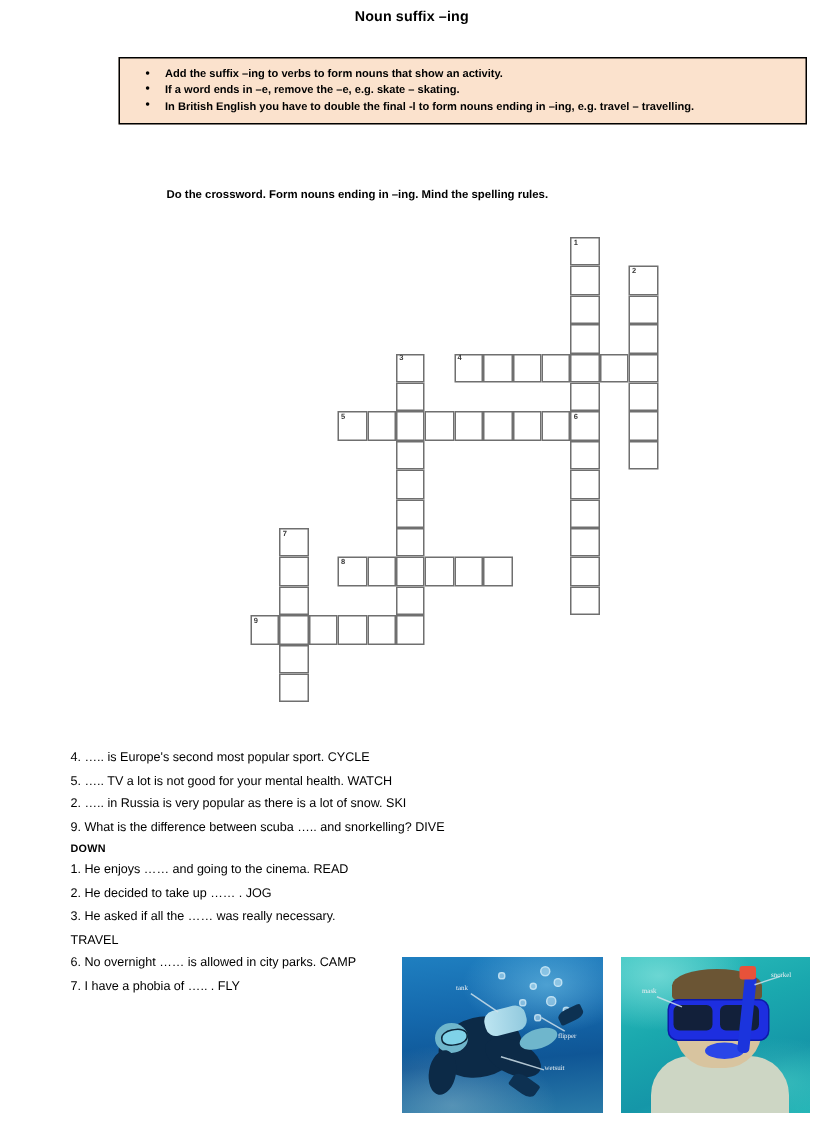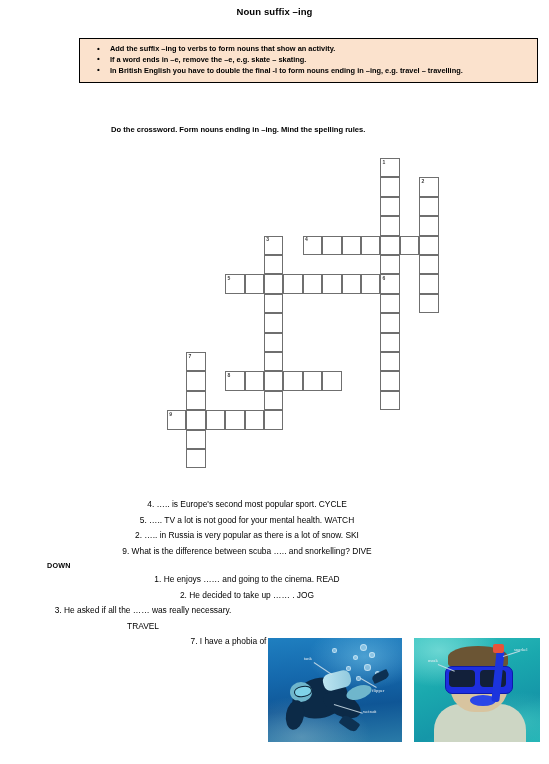--- a/index.html
+++ b/index.html
@@ -108,21 +108,20 @@
   .clue-heading {
     font-size: 7.2px;
     font-weight: bold;
     line-height: 13px;
     letter-spacing: 0.2px;
   }
   .clue-line {
     font-size: 8.4px;
     line-height: 15.5px;
     white-space: nowrap;
-    text-align: center;
   }
   .clue-line.wrap {
     white-space: normal;
     width: 192px;
     line-height: 15.5px;
   }
 
   
   .photo {
     position: absolute;
@@ -335,20 +334,21 @@
 
 <div class="clues">
   <div class="clue-line">4. ….. is Europe's second most popular sport. CYCLE</div>
   <div class="clue-line">5. ….. TV a lot is not good for your mental health. WATCH</div>
   <div class="clue-line">2. ….. in Russia is very popular as there is a lot of snow. SKI</div>
   <div class="clue-line">9. What is the difference between scuba ….. and snorkelling? DIVE</div>
   <div class="clue-heading">DOWN</div>
   <div class="clue-line">1. He enjoys …… and going to the cinema. READ</div>
   <div class="clue-line">2. He decided to take up …… . JOG</div>
   <div class="clue-line wrap">3. He asked if all the …… was really necessary. TRAVEL</div>
+  <div class="clue-line wrap">6. No overnight …… is allowed in city parks. CAMP</div>
   <div class="clue-line">7. I have a phobia of ….. . FLY</div>
 </div>
 
 <div class="photo" id="photo-diver">
   <div class="bubble" style="left:92px;top:6px;width:5px;height:5px;"></div>
   <div class="bubble" style="left:101px;top:14px;width:3.5px;height:3.5px;"></div>
   <div class="bubble" style="left:85px;top:17px;width:3px;height:3px;"></div>
   <div class="bubble" style="left:96px;top:26px;width:4.5px;height:4.5px;"></div>
   <div class="bubble" style="left:78px;top:28px;width:2.5px;height:2.5px;"></div>
   <div class="bubble" style="left:107px;top:33px;width:3px;height:3px;"></div>

